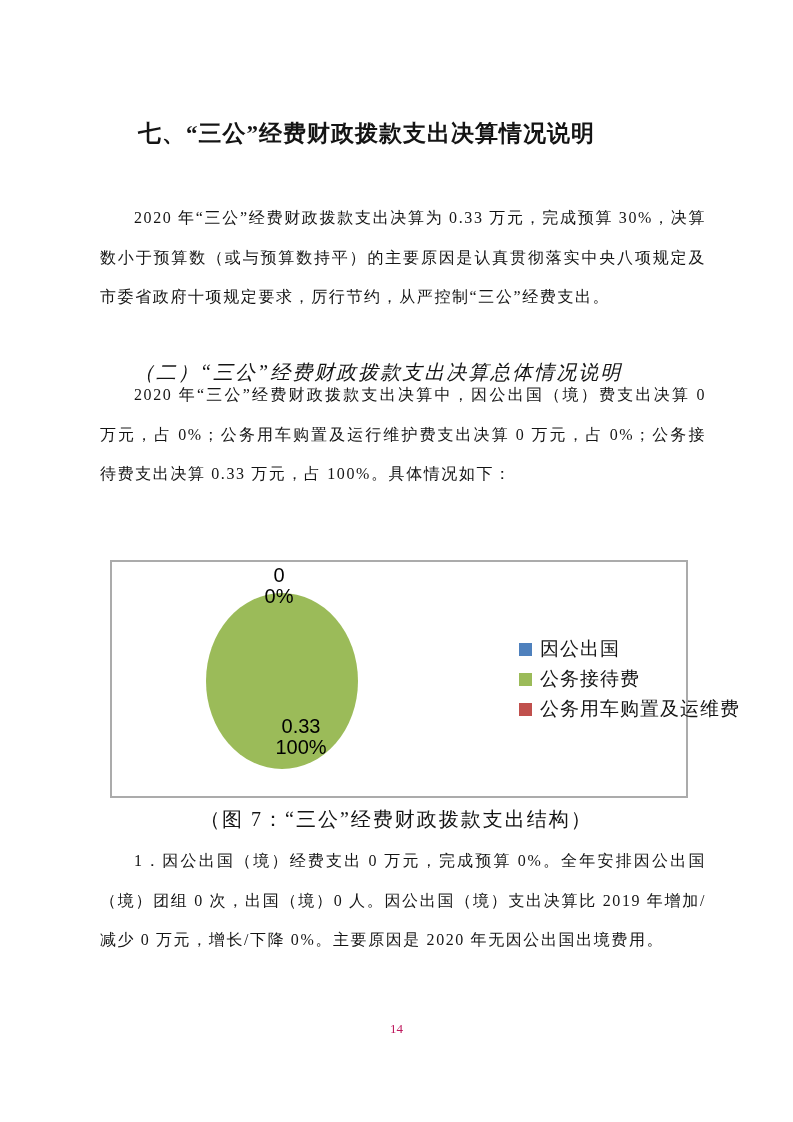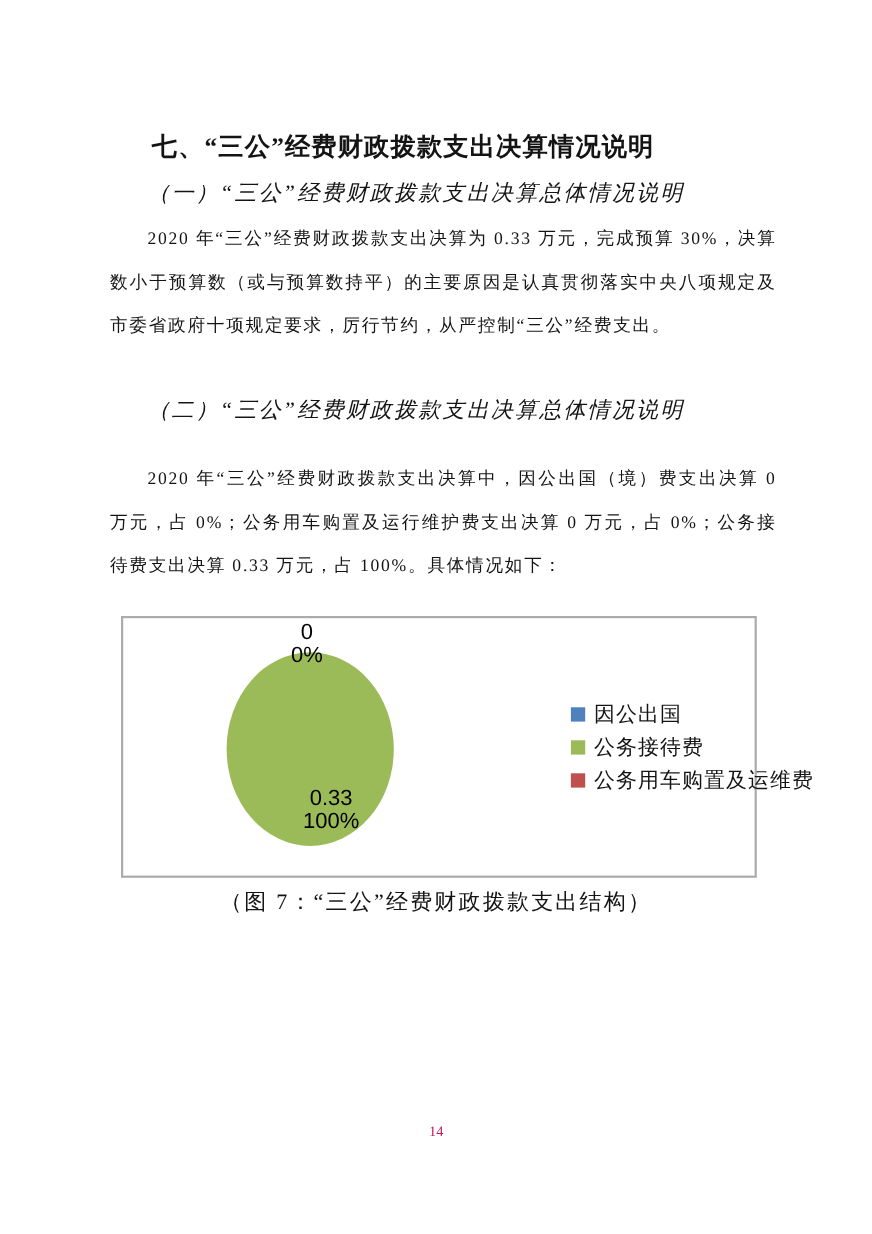--- a/index.html
+++ b/index.html
@@ -22,21 +22,21 @@
     font-size:20px;font-style:italic;letter-spacing:2px;white-space:nowrap;
   }
   #sub1{top:162px}
   #sub2{top:359px}
   .para{
     position:absolute;left:100px;width:606px;
     font-size:16px;line-height:39.5px;
     text-align:justify;text-indent:34px;letter-spacing:1.6px;
   }
   #para1{top:198px}
-  #para2{top:416px}
+  #para2{top:375px}
   #para3{top:841px}
   .chart{
     position:absolute;left:110px;top:560px;width:578px;height:238px;
     border:2px solid #ababab;background:#ffffff;box-sizing:border-box;
   }
   .pie{
     position:absolute;left:94px;top:31px;width:152px;height:176px;
     border-radius:50%;
   }
   .pie-label{
@@ -59,21 +59,20 @@
     text-align:center;font-size:13px;color:#be185d;font-family:Liberation Serif, serif;
   }
 </style>
 </head>
 <body>
 
 <div class="page">
 
   <div class="doc-title">七、“三公”经费财政拨款支出决算情况说明</div>
 
-  <div class="subheading" id="sub1">（一）“三公”经费财政拨款支出决算总体情况说明</div>
 
   <div class="para" id="para1">2020 年“三公”经费财政拨款支出决算为 0.33 万元，完成预算 30%，决算数小于预算数（或与预算数持平）的主要原因是认真贯彻落实中央八项规定及市委省政府十项规定要求，厉行节约，从严控制“三公”经费支出。</div>
 
   <div class="subheading" id="sub2">（二）“三公”经费财政拨款支出决算总体情况说明</div>
 
   <div class="para" id="para2">2020 年“三公”经费财政拨款支出决算中，因公出国（境）费支出决算 0 万元，占 0%；公务用车购置及运行维护费支出决算 0 万元，占 0%；公务接待费支出决算 0.33 万元，占 100%。具体情况如下：</div>
 
   <div class="chart">
     <div class="pie" style="background: rgb(155, 187, 89);"></div>
 
@@ -98,16 +97,17 @@
       </div>
       <div class="legend-item">
         <span class="swatch" style="background: rgb(192, 80, 77);"></span>
         <span class="legend-label">公务用车购置及运维费</span>
       </div>
     </div>
   </div>
 
   <div class="caption">（图 7：“三公”经费财政拨款支出结构）</div>
 
+  <div class="para" id="para3">1．因公出国（境）经费支出 0 万元，完成预算 0%。全年安排因公出国（境）团组 0 次，出国（境）0 人。因公出国（境）支出决算比 2019 年增加/减少 0 万元，增长/下降 0%。主要原因是 2020 年无因公出国出境费用。</div>
 
   <div class="page-number">14</div>
 
 </div>
 
 </body></html>

